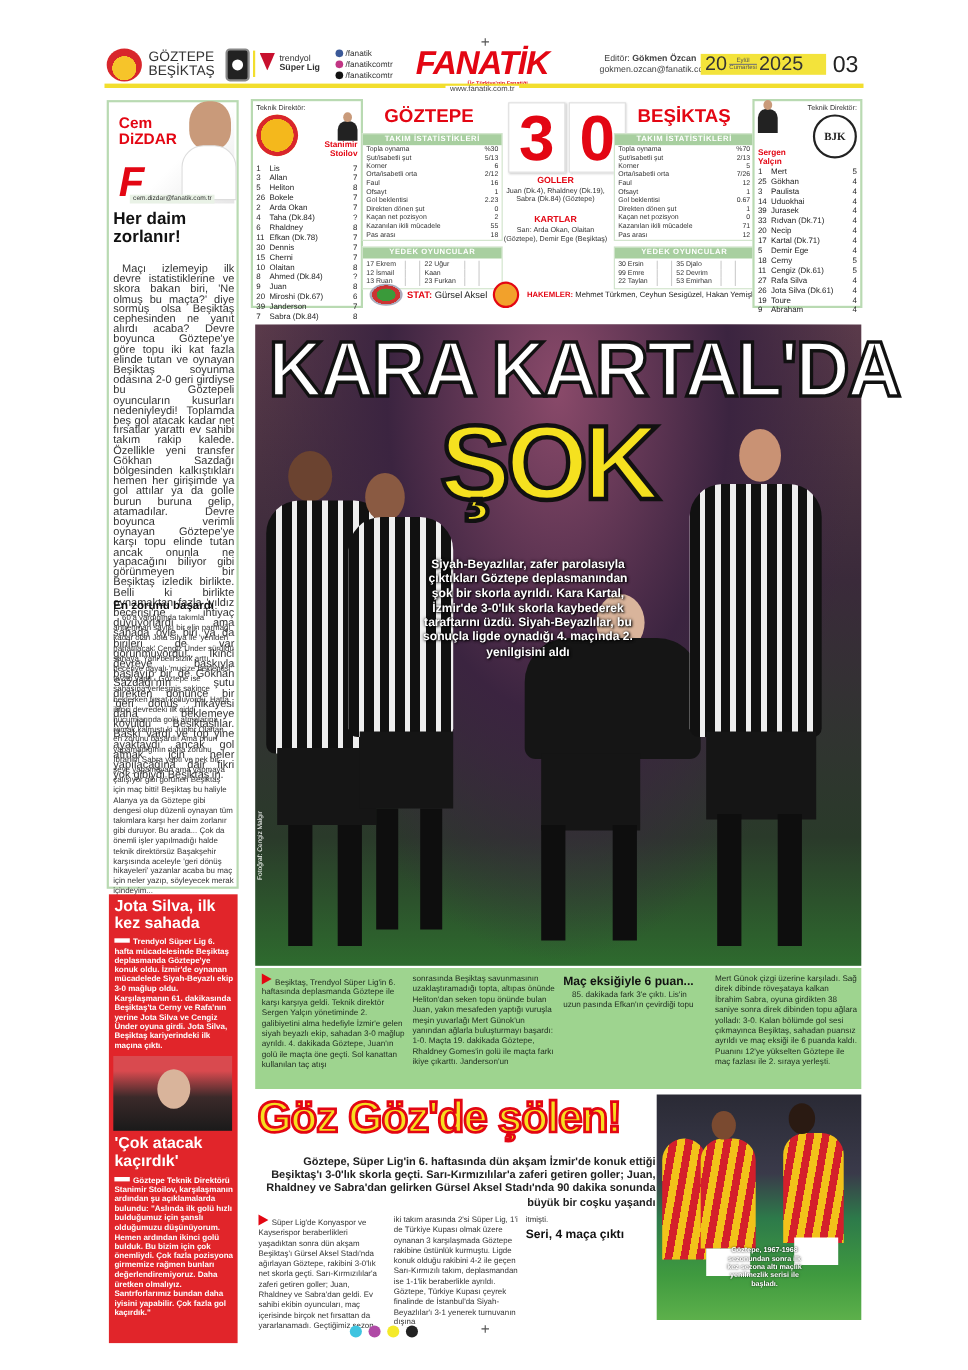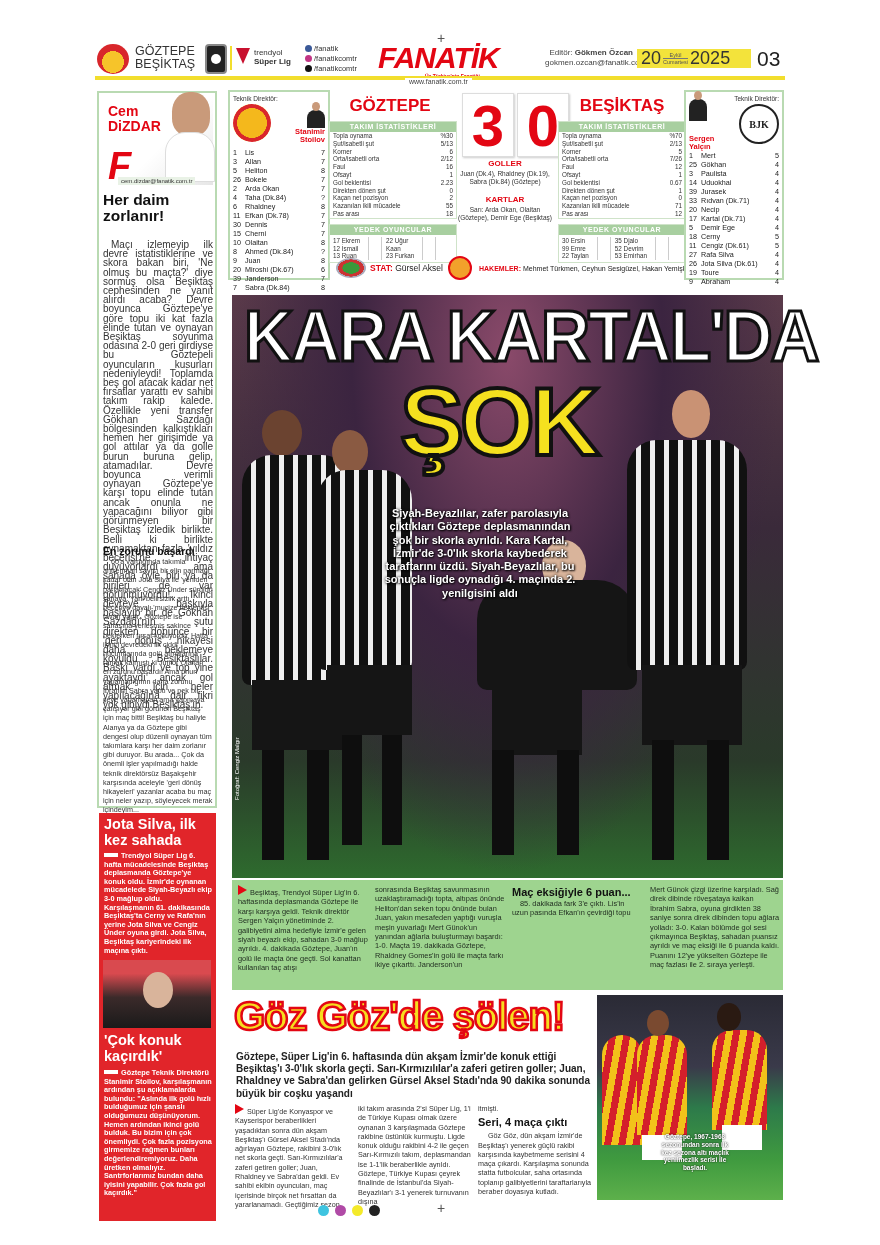--- a/index.html
+++ b/index.html
@@ -77,21 +77,21 @@
 .hero-sok{left:400px;top:372px;font-size:96px;font-weight:900;color:#f5e11f;-webkit-text-stroke:4px #111;line-height:100px;letter-spacing:-4px}
 .hero-text{left:380px;top:507px;width:200px;font-size:11px;font-weight:bold;line-height:13.3px;color:#fff;text-align:center;text-shadow:0 0 3px #000,1px 1px 2px #000}
 .credit{left:234px;top:700px;font-size:6px;color:#fff;transform:rotate(-90deg);transform-origin:left top;white-space:nowrap}
 
 .green{left:232px;top:880px;width:551px;height:110px;background:#9ed48f}
 .gcol{top:885px;width:130px;font-size:7.4px;line-height:9.4px;color:#1e2a1e}
 .gsub{font-size:11px;font-weight:bold;color:#111;line-height:14px}
 .tri{display:inline-block;width:0;height:0;border-left:9px solid #e30613;border-top:5px solid transparent;border-bottom:5px solid transparent;margin-right:3px}
 
 .goz-title{left:234px;top:993px;font-size:40px;font-weight:900;color:#f6de1f;-webkit-text-stroke:2.5px #e30613;letter-spacing:-1px;line-height:46px}
-.goz-lead{left:236px;top:1051px;width:360px;font-size:10px;font-weight:bold;line-height:12.2px;color:#222;text-align:left}
+.goz-lead{left:236px;top:1051px;width:360px;font-size:10px;font-weight:bold;line-height:12.2px;color:#222;text-align:right}
 .wcol{top:1104px;width:115px;font-size:7.2px;line-height:9.3px;color:#333}
 .goz-photo{left:597px;top:995px;width:186px;height:205px;background:linear-gradient(180deg,#2a2a35 0,#3a3a4a 35%,#2d7a4a 55%,#3f9a3f 80%,#5db04b 100%);overflow:hidden}
 .gp-player{position:absolute;background:repeating-linear-gradient(100deg,#f2c21a 0 7px,#d41f2b 7px 14px)}
 .goz-caption{left:660px;top:1133px;width:70px;font-size:6.5px;line-height:7.8px;color:#fff;font-weight:bold;text-align:center;text-shadow:0 0 2px #000}
 .dots{left:318px;top:1205px;display:flex;gap:6px}
 .dots span{width:11px;height:11px;border-radius:50%}
 .cross{font-size:14px;color:#555}
 </style>
 </head>
 <body>
@@ -146,21 +146,21 @@
 <div class="abs col-text">Maçı izlemeyip ilk devre istatistiklerine ve skora bakan biri, 'Ne olmuş bu maçta?' diye sormuş olsa Beşiktaş cephesinden ne yanıt alırdı acaba? Devre boyunca Göztepe'ye göre topu iki kat fazla elinde tutan ve oynayan Beşiktaş soyunma odasına 2-0 geri girdiyse bu Göztepeli oyuncuların kusurları nedeniyleydi! Toplamda beş gol atacak kadar net fırsatlar yarattı ev sahibi takım rakip kalede. Özellikle yeni transfer Gökhan Sazdağı bölgesinden kalkıştıkları hemen her girişimde ya gol attılar ya da golle burun buruna gelip, atamadılar. Devre boyunca verimli oynayan Göztepe'ye karşı topu elinde tutan ancak onunla ne yapacağını biliyor gibi görünmeyen bir Beşiktaş izledik birlikte. Belli ki birlikte oynamaktan fazla 'yıldız becerisi'ne ihtiyaç duyuyorlardı ama sahada öyle biri ya da birileri de var görünmüyordu!.. İkinci devreye baskıyla başlayıp bir de Gökhan Sazdağı'nın şutu direkten dönünce bir 'geri dönüş' hikayesi daha beklemeye koyuldu Beşiktaşlılar. Baskı vardı ve top yine ayaktaydı ancak gol atmak için neler yapılacağına dair fikri yok gibiydi Beşiktaş'ın.</div>
 <div class="abs col-sub">En zorunu başardı</div>
 <div class="abs col-text2">60'a vardığında takımla antrenman sayısı bir elin parmağı kadar olan Jota Silva ile 'yeniden parlatılacak' Cengiz Ünder sürüldü sahaya. Yani belirsizlik arttı, beceriye dayalı 'mucize beklentisi' tavan yaptı.. Göztepe ise sahasına yerleşmiş sakince beklerken fırsat kolluyordu. Hatta ikinci devredeki ilk ciddi hücumlarında golü atmalarına ramak kalmıştı ki Junior Olaitan en zorunu başardı! Ama onun yapamadığının daha zorunu İbrahim Sabra yaptı ve pek bir şeye yapamayan ama yapmaya çalışıyor gibi görünen Beşiktaş için maç bitti! Beşiktaş bu haliyle Alanya ya da Göztepe gibi dengesi olup düzenli oynayan tüm takımlara karşı her daim zorlanır gibi duruyor. Bu arada... Çok da önemli işler yapılmadığı halde teknik direktörsüz Başakşehir karşısında aceleyle 'geri dönüş hikayeleri' yazanlar acaba bu maç için neler yazıp, söyleyecek merak içindeyim...</div>
 
 <div class="abs redbox"></div>
 <div class="abs red-title" style="width:110px">Jota Silva, ilk kez sahada</div>
 <div class="abs red-text"><span class="bar"></span><span>Trendyol Süper Lig 6. hafta mücadelesinde Beşiktaş deplasmanda Göztepe'ye konuk oldu. İzmir'de oynanan mücadelede Siyah-Beyazlı ekip 3-0 mağlup oldu. Karşılaşmanın 61. dakikasında Beşiktaş'ta Cerny ve Rafa'nın yerine Jota Silva ve Cengiz Ünder oyuna girdi. Jota Silva, Beşiktaş kariyerindeki ilk maçına çıktı.</span></div>
 <div class="abs red-photo">
     <div class="face"></div>
   </div>
-<div class="abs red-title2" style="width:110px">'Çok konuk kaçırdık'</div>
+<div class="abs red-title2" style="width:110px">'Çok atacak kaçırdık'</div>
 <div class="abs red-text2"><span class="bar"></span><span>Göztepe Teknik Direktörü Stanimir Stoilov, karşılaşmanın ardından şu açıklamalarda bulundu: "Aslında ilk golü hızlı bulduğumuz için şanslı olduğumuzu düşünüyorum. Hemen ardından ikinci golü bulduk. Bu bizim için çok önemliydi. Çok fazla pozisyona girmemize rağmen bunları değerlendiremiyoruz. Daha üretken olmalıyız. Santrforlarımız bundan daha iyisini yapabilir. Çok fazla gol kaçırdık."</span></div>
 
 <div class="abs lineup" style="left:228px">
   <div class="td">Teknik Direktör:</div>
   <div style="display:flex;justify-content:space-between;margin-top:2px;height:44px">
     <div class="crest-gz"></div>
     <div style="text-align:right">
       <div class="suit" style="margin-left:auto;margin-top:6px;height:18px"></div>
       <div class="coach-red" style="width:40px">Stanimir Stoilov</div>
     </div>
@@ -490,21 +490,20 @@
 </div>
 <div class="abs gcol" style="left:650px">Mert Günok çizgi üzerine karşıladı. Sağ direk dibinde röveşataya kalkan İbrahim Sabra, oyuna girdikten 38 saniye sonra direk dibinden topu ağlara yolladı: 3-0. Kalan bölümde gol sesi çıkmayınca Beşiktaş, sahadan puansız ayrıldı ve maç eksiği ile 6 puanda kaldı. Puanını 12'ye yükselten Göztepe ile maç fazlası ile 2. sıraya yerleşti.</div>
 
 <div class="abs goz-title">Göz Göz'de şölen!</div>
 <div class="abs goz-lead">Göztepe, Süper Lig'in 6. haftasında dün akşam İzmir'de konuk ettiği Beşiktaş'ı 3-0'lık skorla geçti. Sarı-Kırmızılılar'a zaferi getiren goller; Juan, Rhaldney ve Sabra'dan gelirken Gürsel Aksel Stadı'nda 90 dakika sonunda büyük bir coşku yaşandı</div>
 <div class="abs wcol" style="left:235px"><span class="tri"></span><span>Süper Lig'de Konyaspor ve Kayserispor beraberlikleri yaşadıktan sonra dün akşam Beşiktaş'ı Gürsel Aksel Stadı'nda ağırlayan Göztepe, rakibini 3-0'lık net skorla geçti. Sarı-Kırmızılılar'a zaferi getiren goller; Juan, Rhaldney ve Sabra'dan geldi. Ev sahibi ekibin oyuncuları, maç içerisinde birçok net fırsattan da yararlanamadı. Geçtiğimiz sezon</span></div>
 <div class="abs wcol" style="left:358px">iki takım arasında 2'si Süper Lig, 1'i de Türkiye Kupası olmak üzere oynanan 3 karşılaşmada Göztepe rakibine üstünlük kurmuştu. Ligde konuk olduğu rakibini 4-2 ile geçen Sarı-Kırmızılı takım, deplasmandan ise 1-1'lik beraberlikle ayrıldı. Göztepe, Türkiye Kupası çeyrek finalinde de İstanbul'da Siyah-Beyazlılar'ı 3-1 yenerek turnuvanın dışına</div>
 <div class="abs wcol" style="left:478px">
   <div>itmişti.</div>
   <div class="gsub" style="margin:2px 0">Seri, 4 maça çıktı</div>
-  <div style="text-indent:10px">Göz Göz, dün akşam İzmir'de Beşiktaş'ı yenerek güçlü rakibi karşısında kaybetmeme serisini 4 maça çıkardı. Karşılaşma sonunda statta futbolcular, saha ortasında toplanıp galibiyetlerini taraftarlarıyla beraber doyasıya kutladı.</div>
 </div>
 <div class="abs goz-photo">
   <div class="gp-player" style="left:5px;top:40px;width:40px;height:110px;border-radius:20px 20px 0 0"></div>
   <div class="gp-player" style="left:40px;top:40px;width:50px;height:100px;border-radius:20px 20px 0 0"></div>
   <div style="position:absolute;left:50px;top:15px;width:22px;height:26px;border-radius:50%;background:#7a4a30"></div>
   <div class="gp-player" style="left:115px;top:35px;width:55px;height:100px;border-radius:20px 20px 0 0"></div>
   <div style="position:absolute;left:120px;top:8px;width:24px;height:28px;border-radius:50%;background:#2a1a12"></div>
   <div style="position:absolute;left:45px;top:140px;width:40px;height:25px;background:#fff"></div>
   <div style="position:absolute;left:125px;top:130px;width:40px;height:25px;background:#fff"></div>
 </div>

